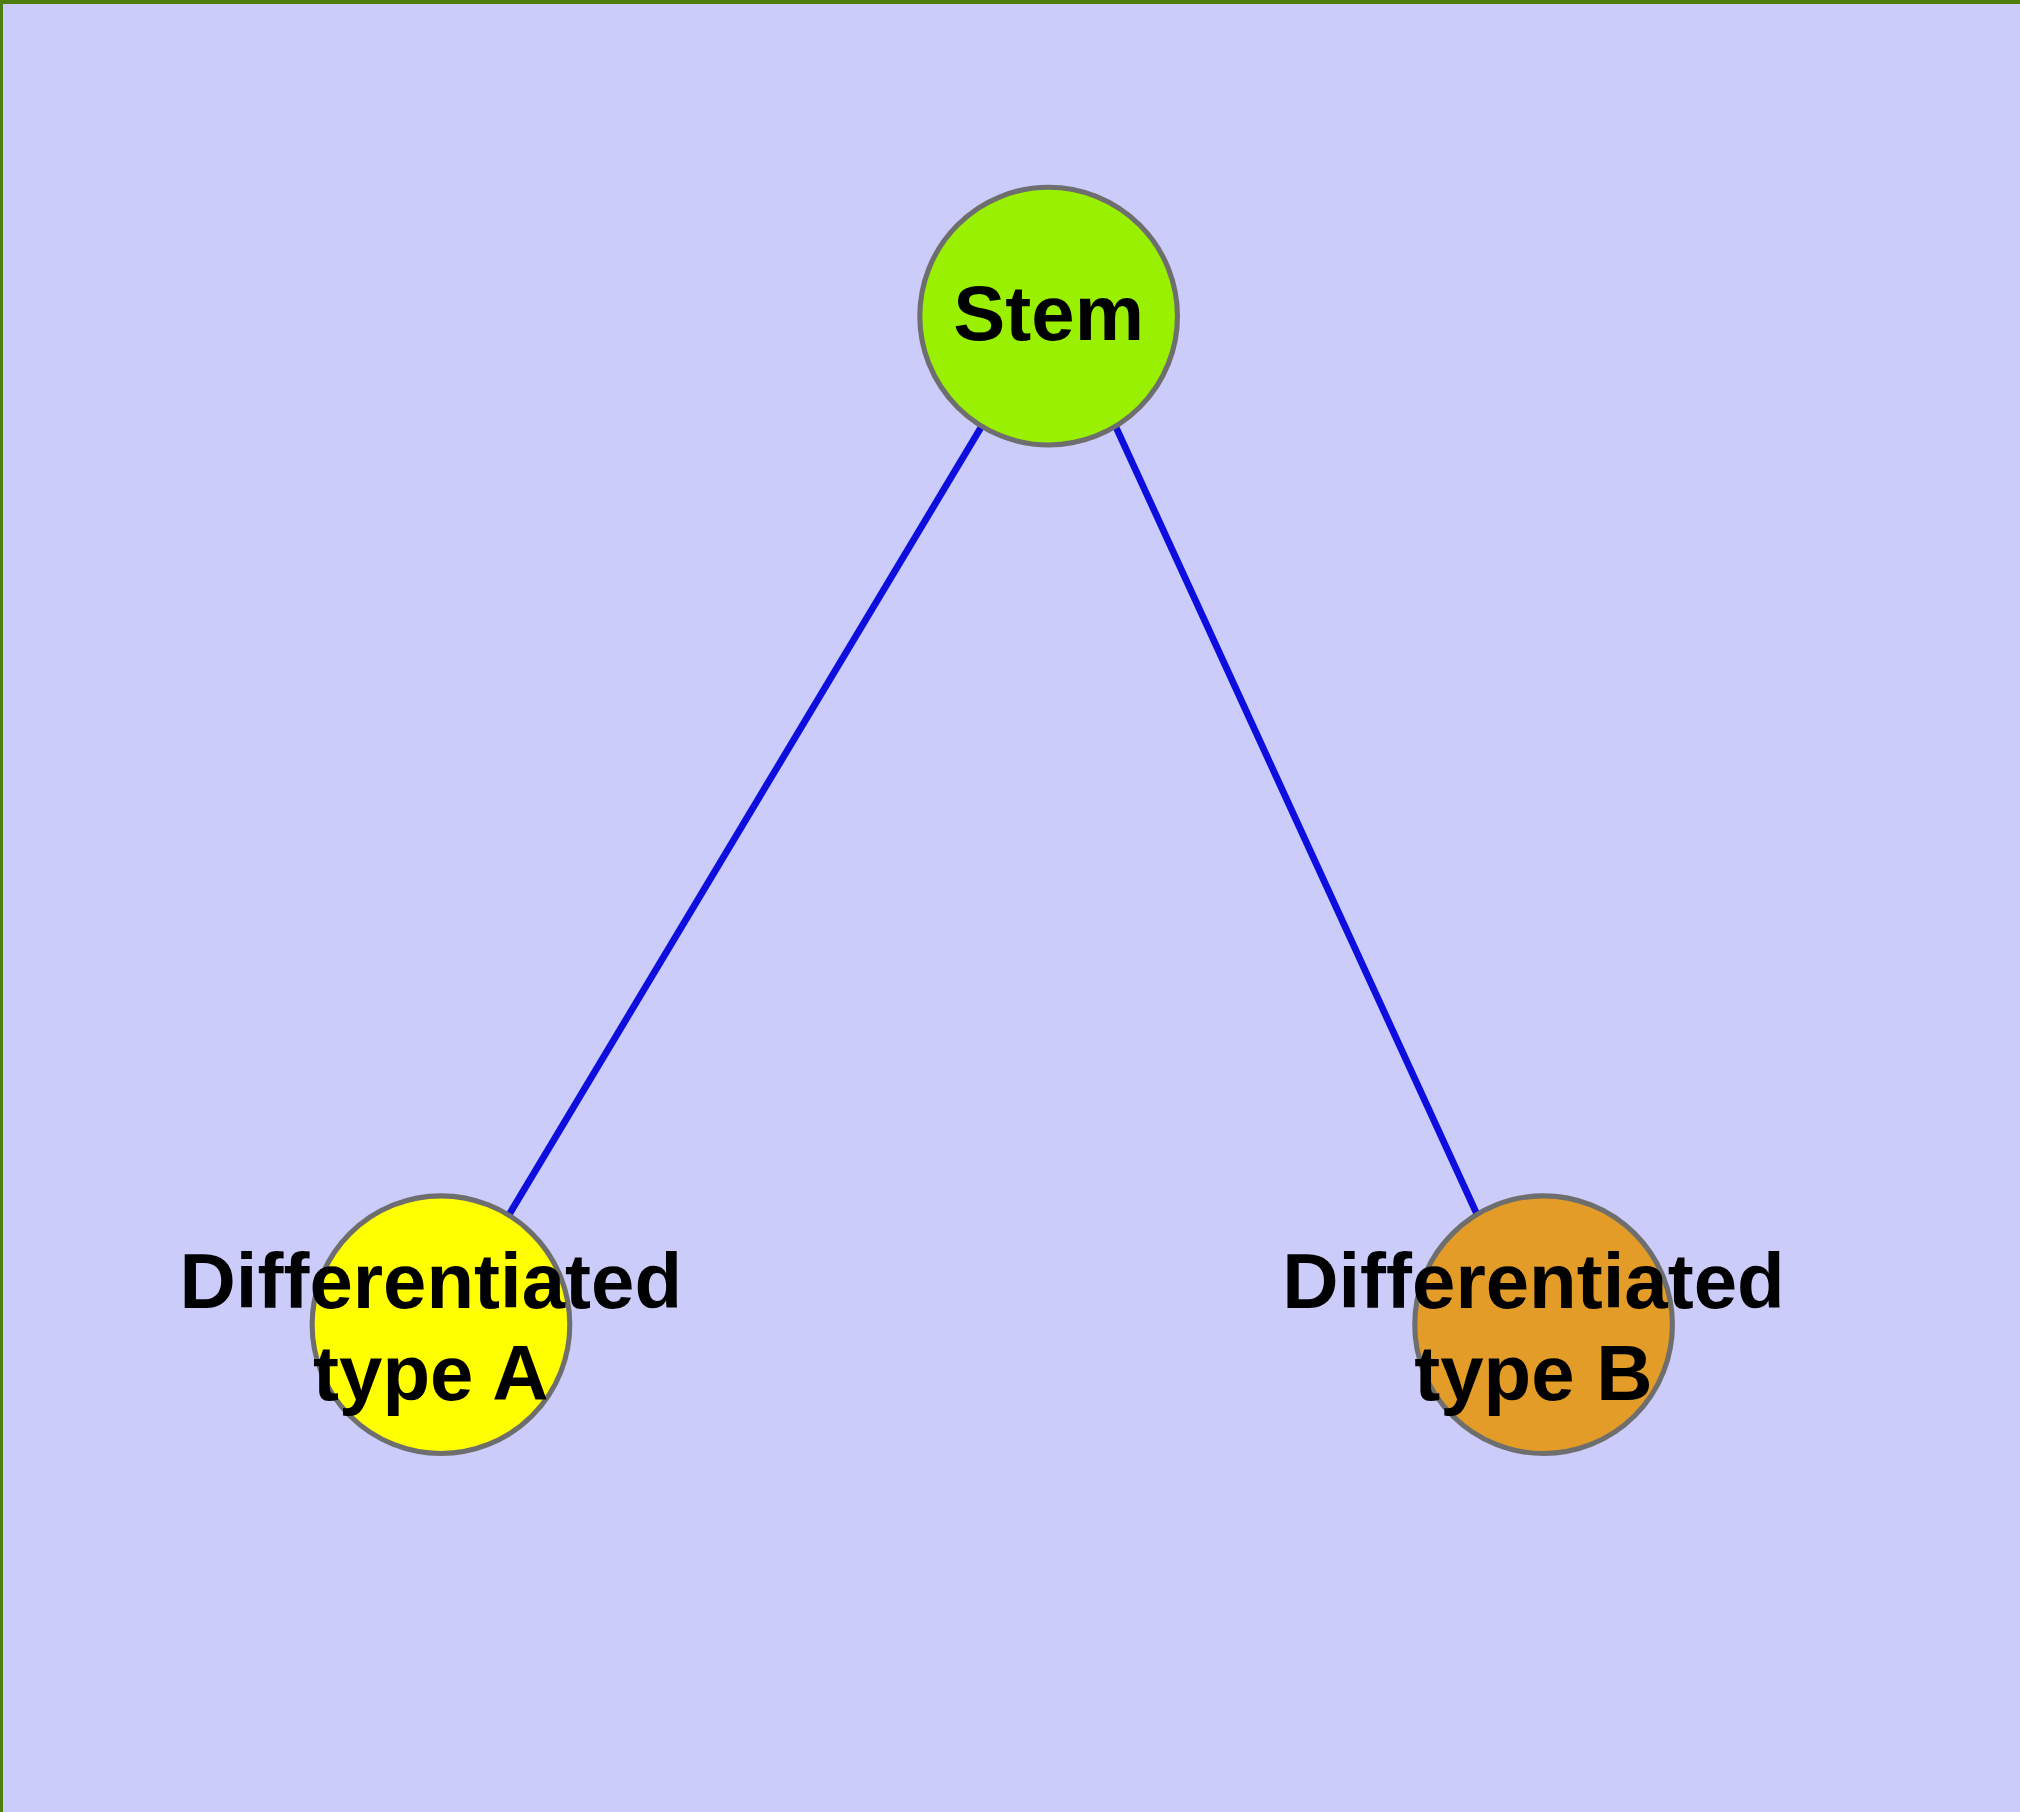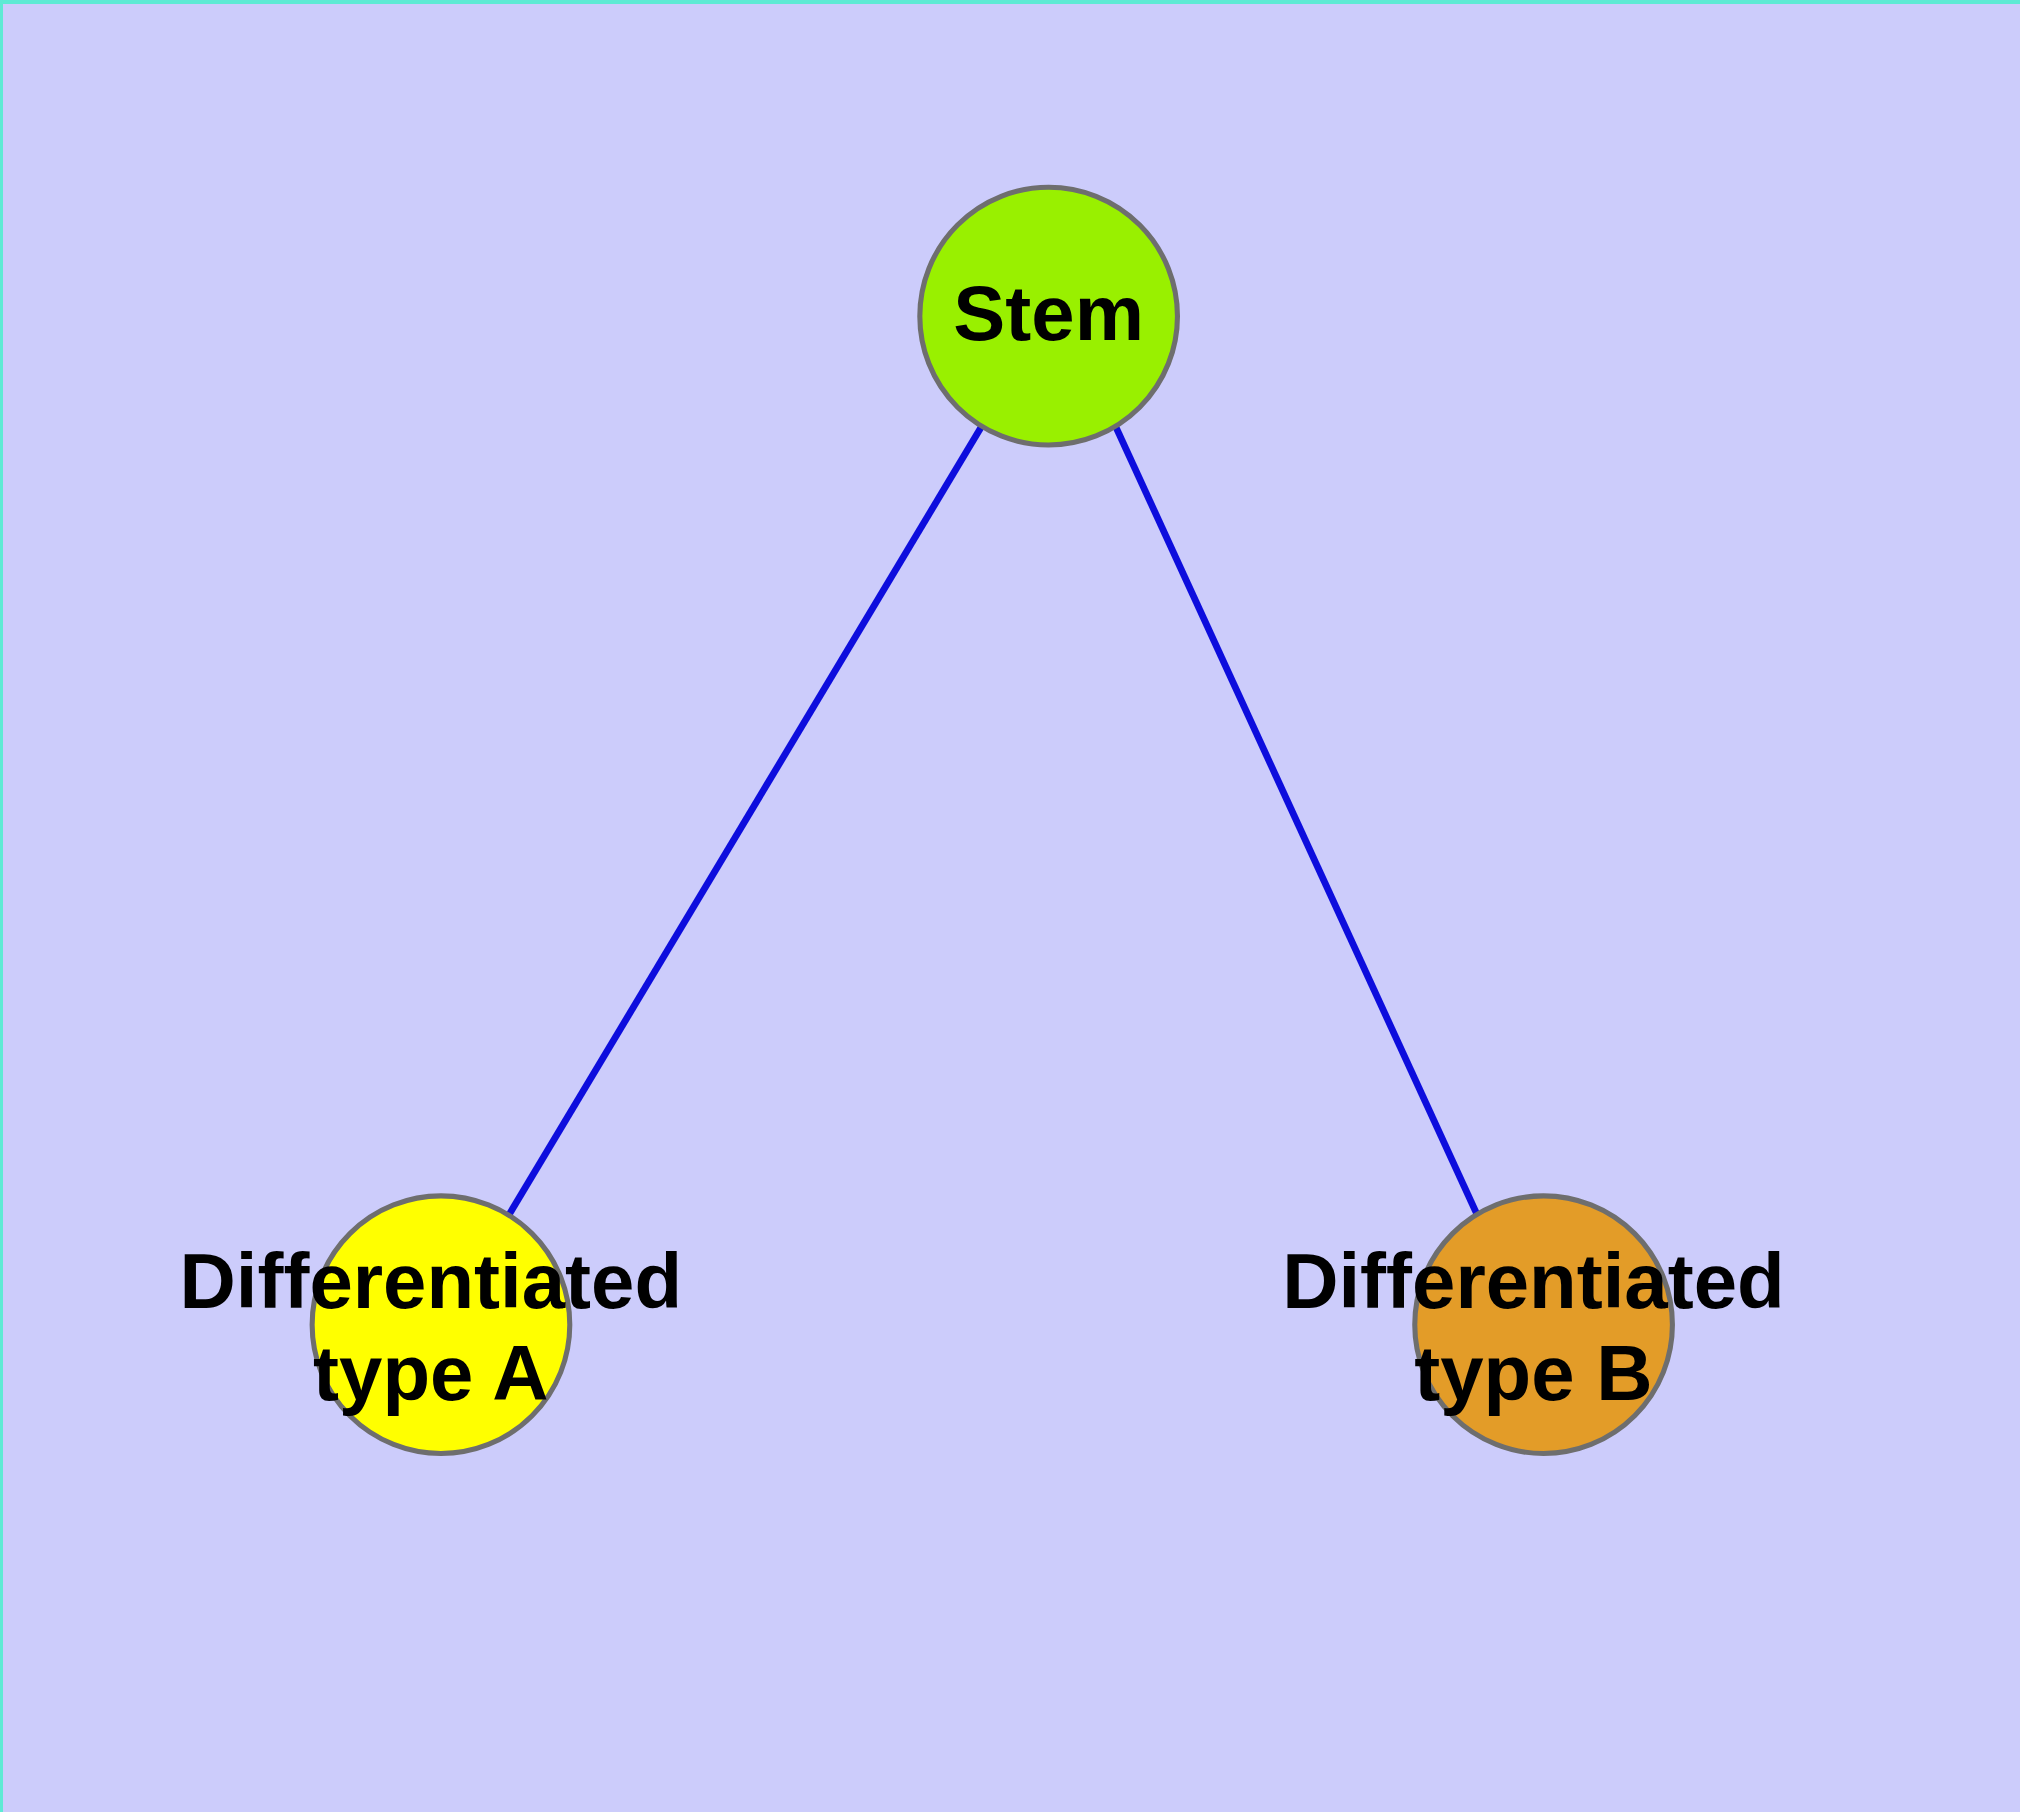--- a/index.html
+++ b/index.html
@@ -5,21 +5,21 @@
   html, body {
     margin: 0;
     padding: 0;
     background: #ffffff;
   }
   #stage {
     position: relative;
     width: 2021px;
     height: 1812px;
     overflow: hidden;
-    background: #5eead4;
+    background: #4d7c0f;
     font-family: "Liberation Sans", sans-serif;
   }
   #canvas-bg {
     position: absolute;
     left: 3.4px;
     top: 4.2px;
     width: 2017px;
     height: 1808px;
     background: #ccccfb;
   }

